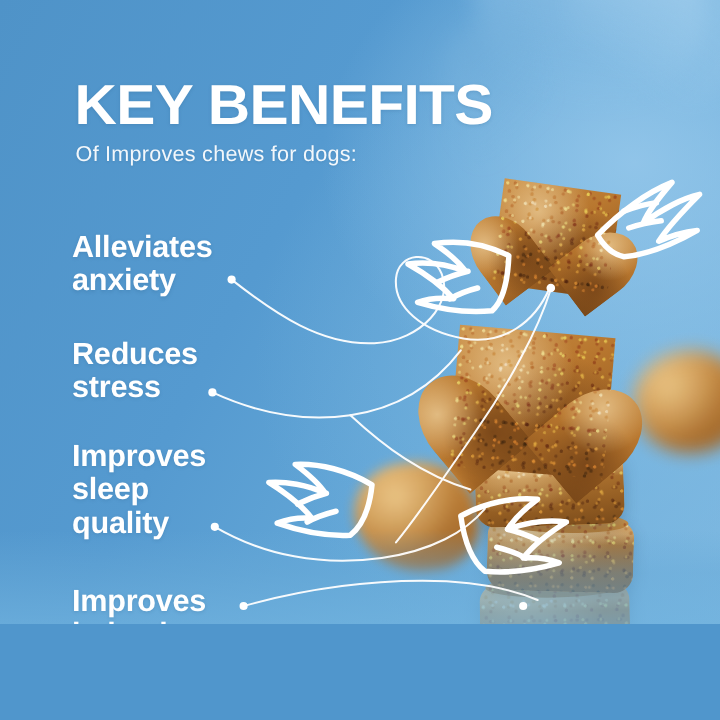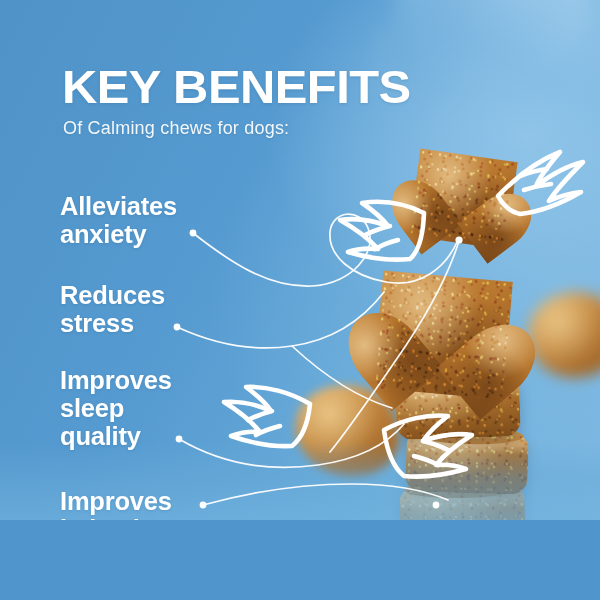--- a/index.html
+++ b/index.html
@@ -215,21 +215,21 @@
       <circle cx="193" cy="233" r="3.4"></circle>
       <circle cx="177" cy="327" r="3.4"></circle>
       <circle cx="179" cy="439" r="3.4"></circle>
       <circle cx="203" cy="505" r="3.4"></circle>
       <circle cx="459" cy="240" r="3.6"></circle>
       <circle cx="436" cy="505" r="3.4"></circle>
     </g>
   </svg>
 
   <div class="headline">KEY BENEFITS</div>
-  <div class="subhead">Of Calming chews for dogs:</div>
+  <div class="subhead">Of Improves chews for dogs:</div>
 
   <div class="benefit b0">Alleviates
 anxiety</div>
   <div class="benefit b1">Reduces
 stress</div>
   <div class="benefit b2">Improves
 sleep
 quality</div>
   <div class="benefit b3">Improves
 behavior</div>

